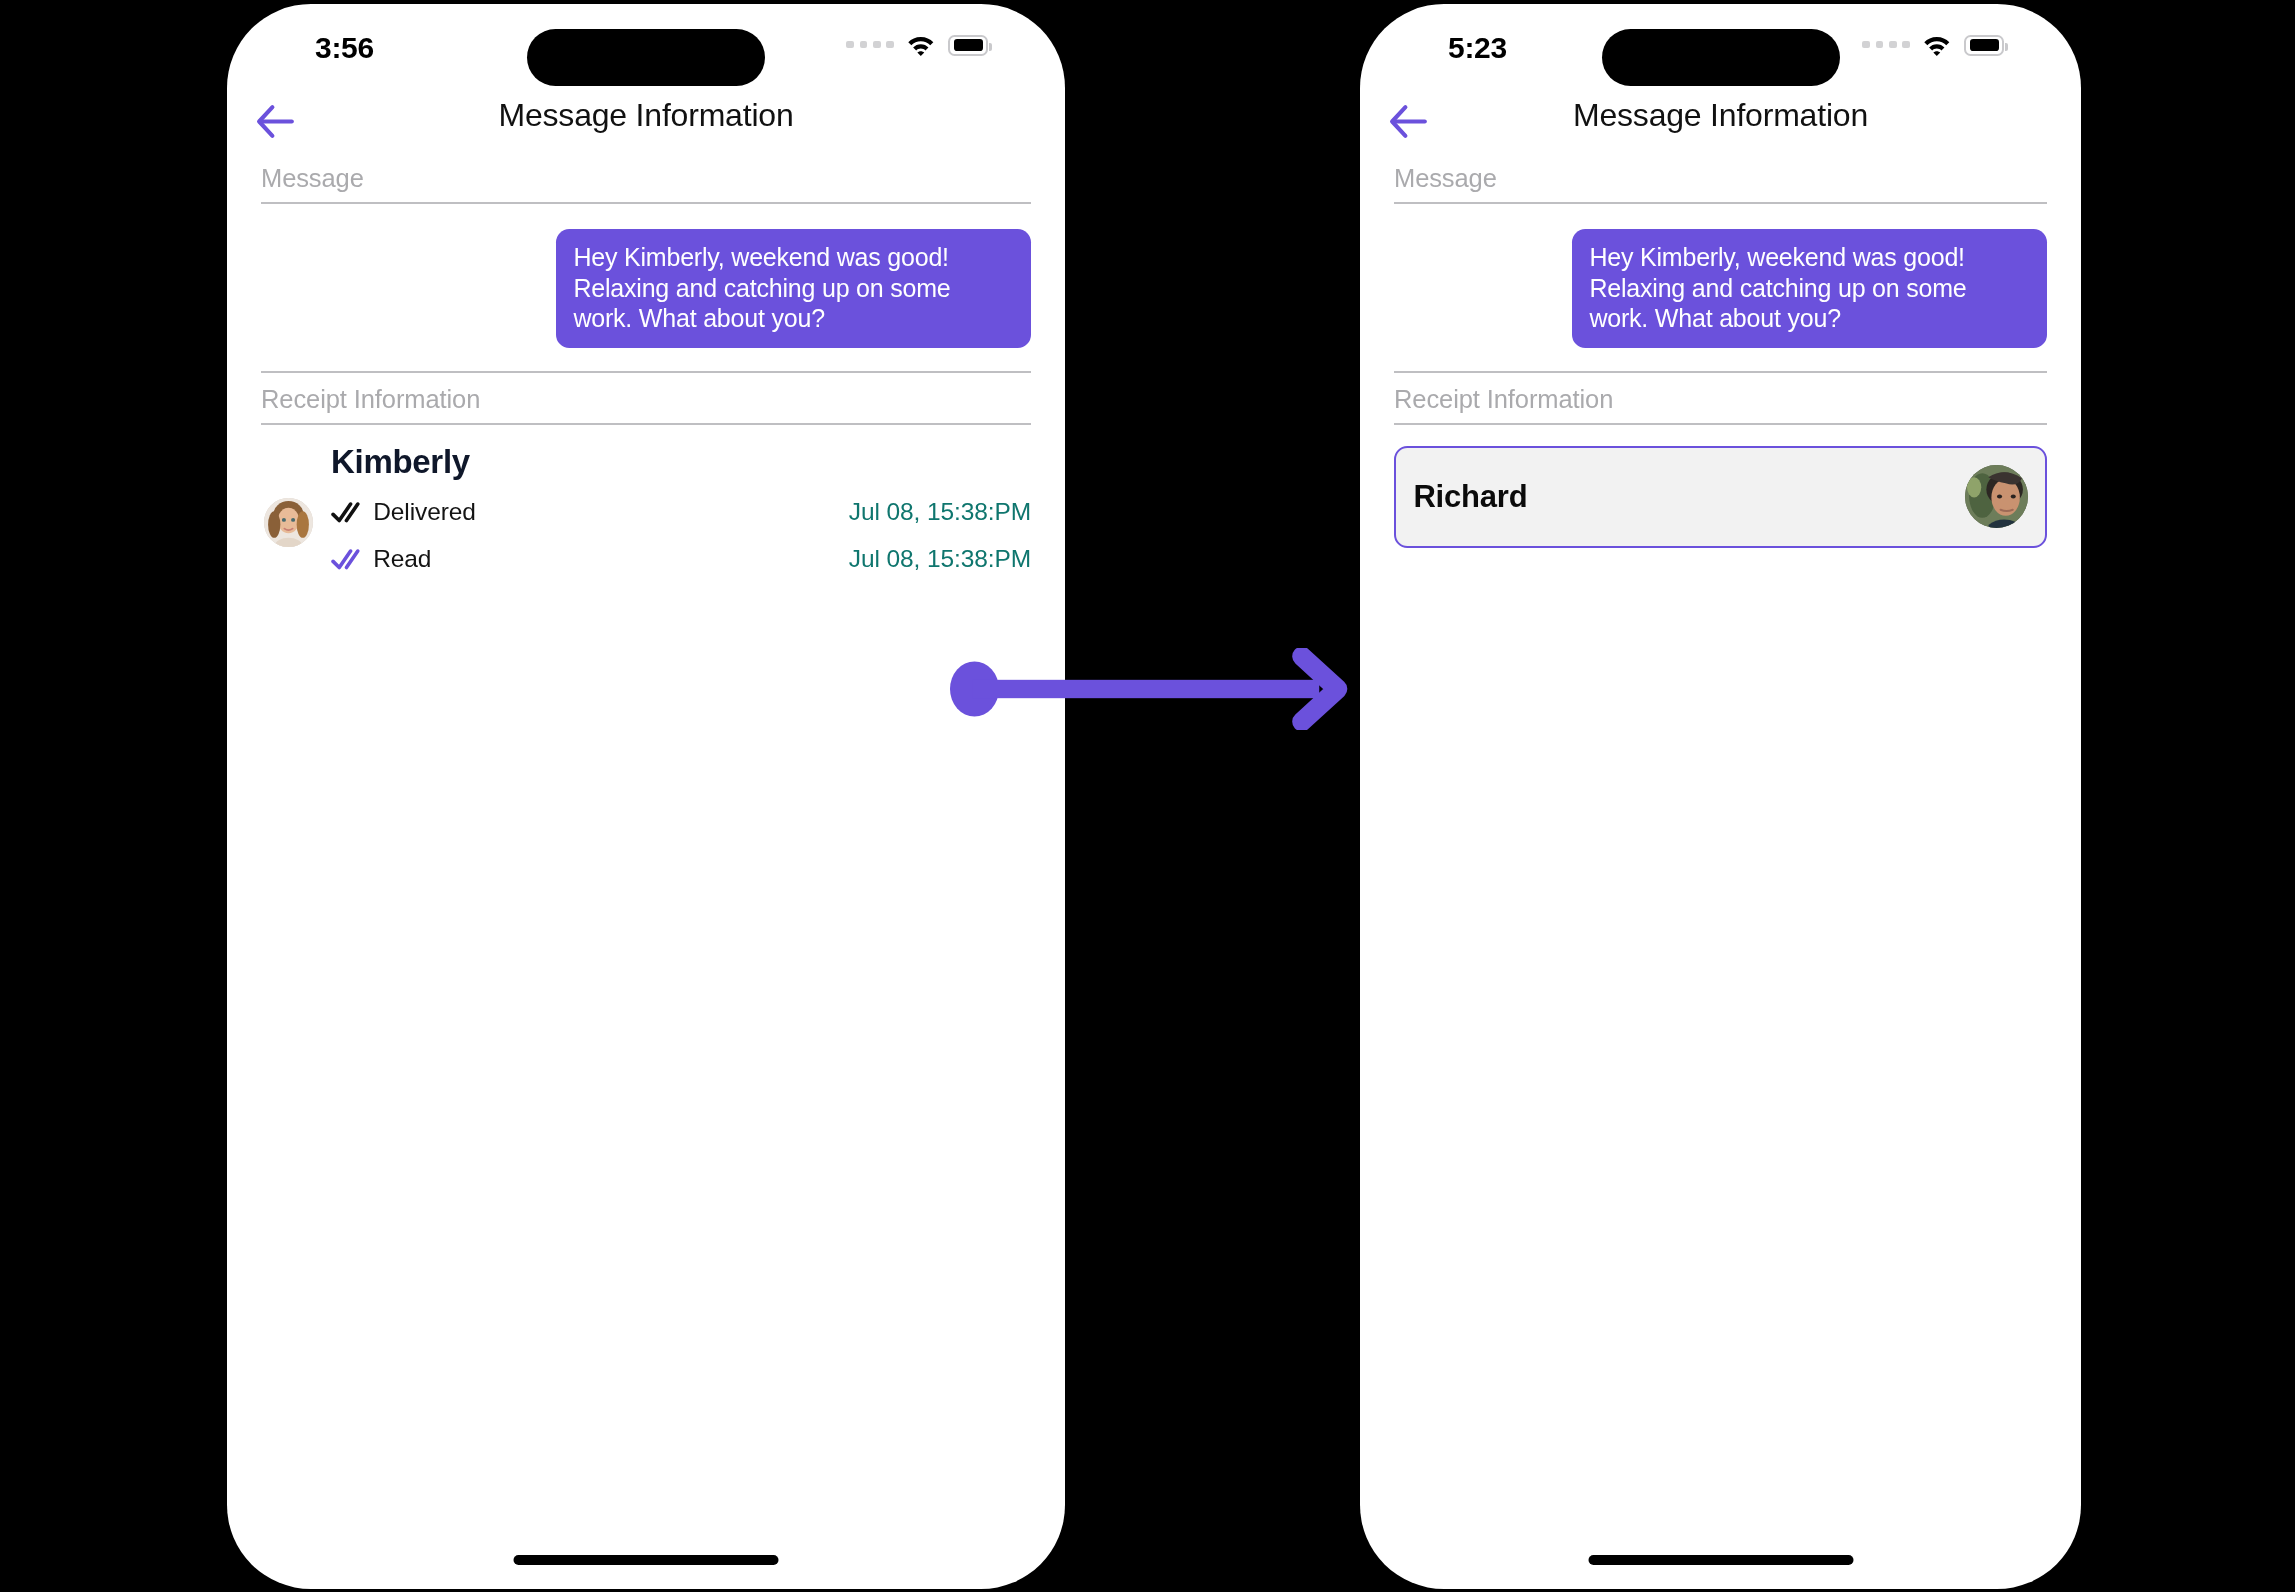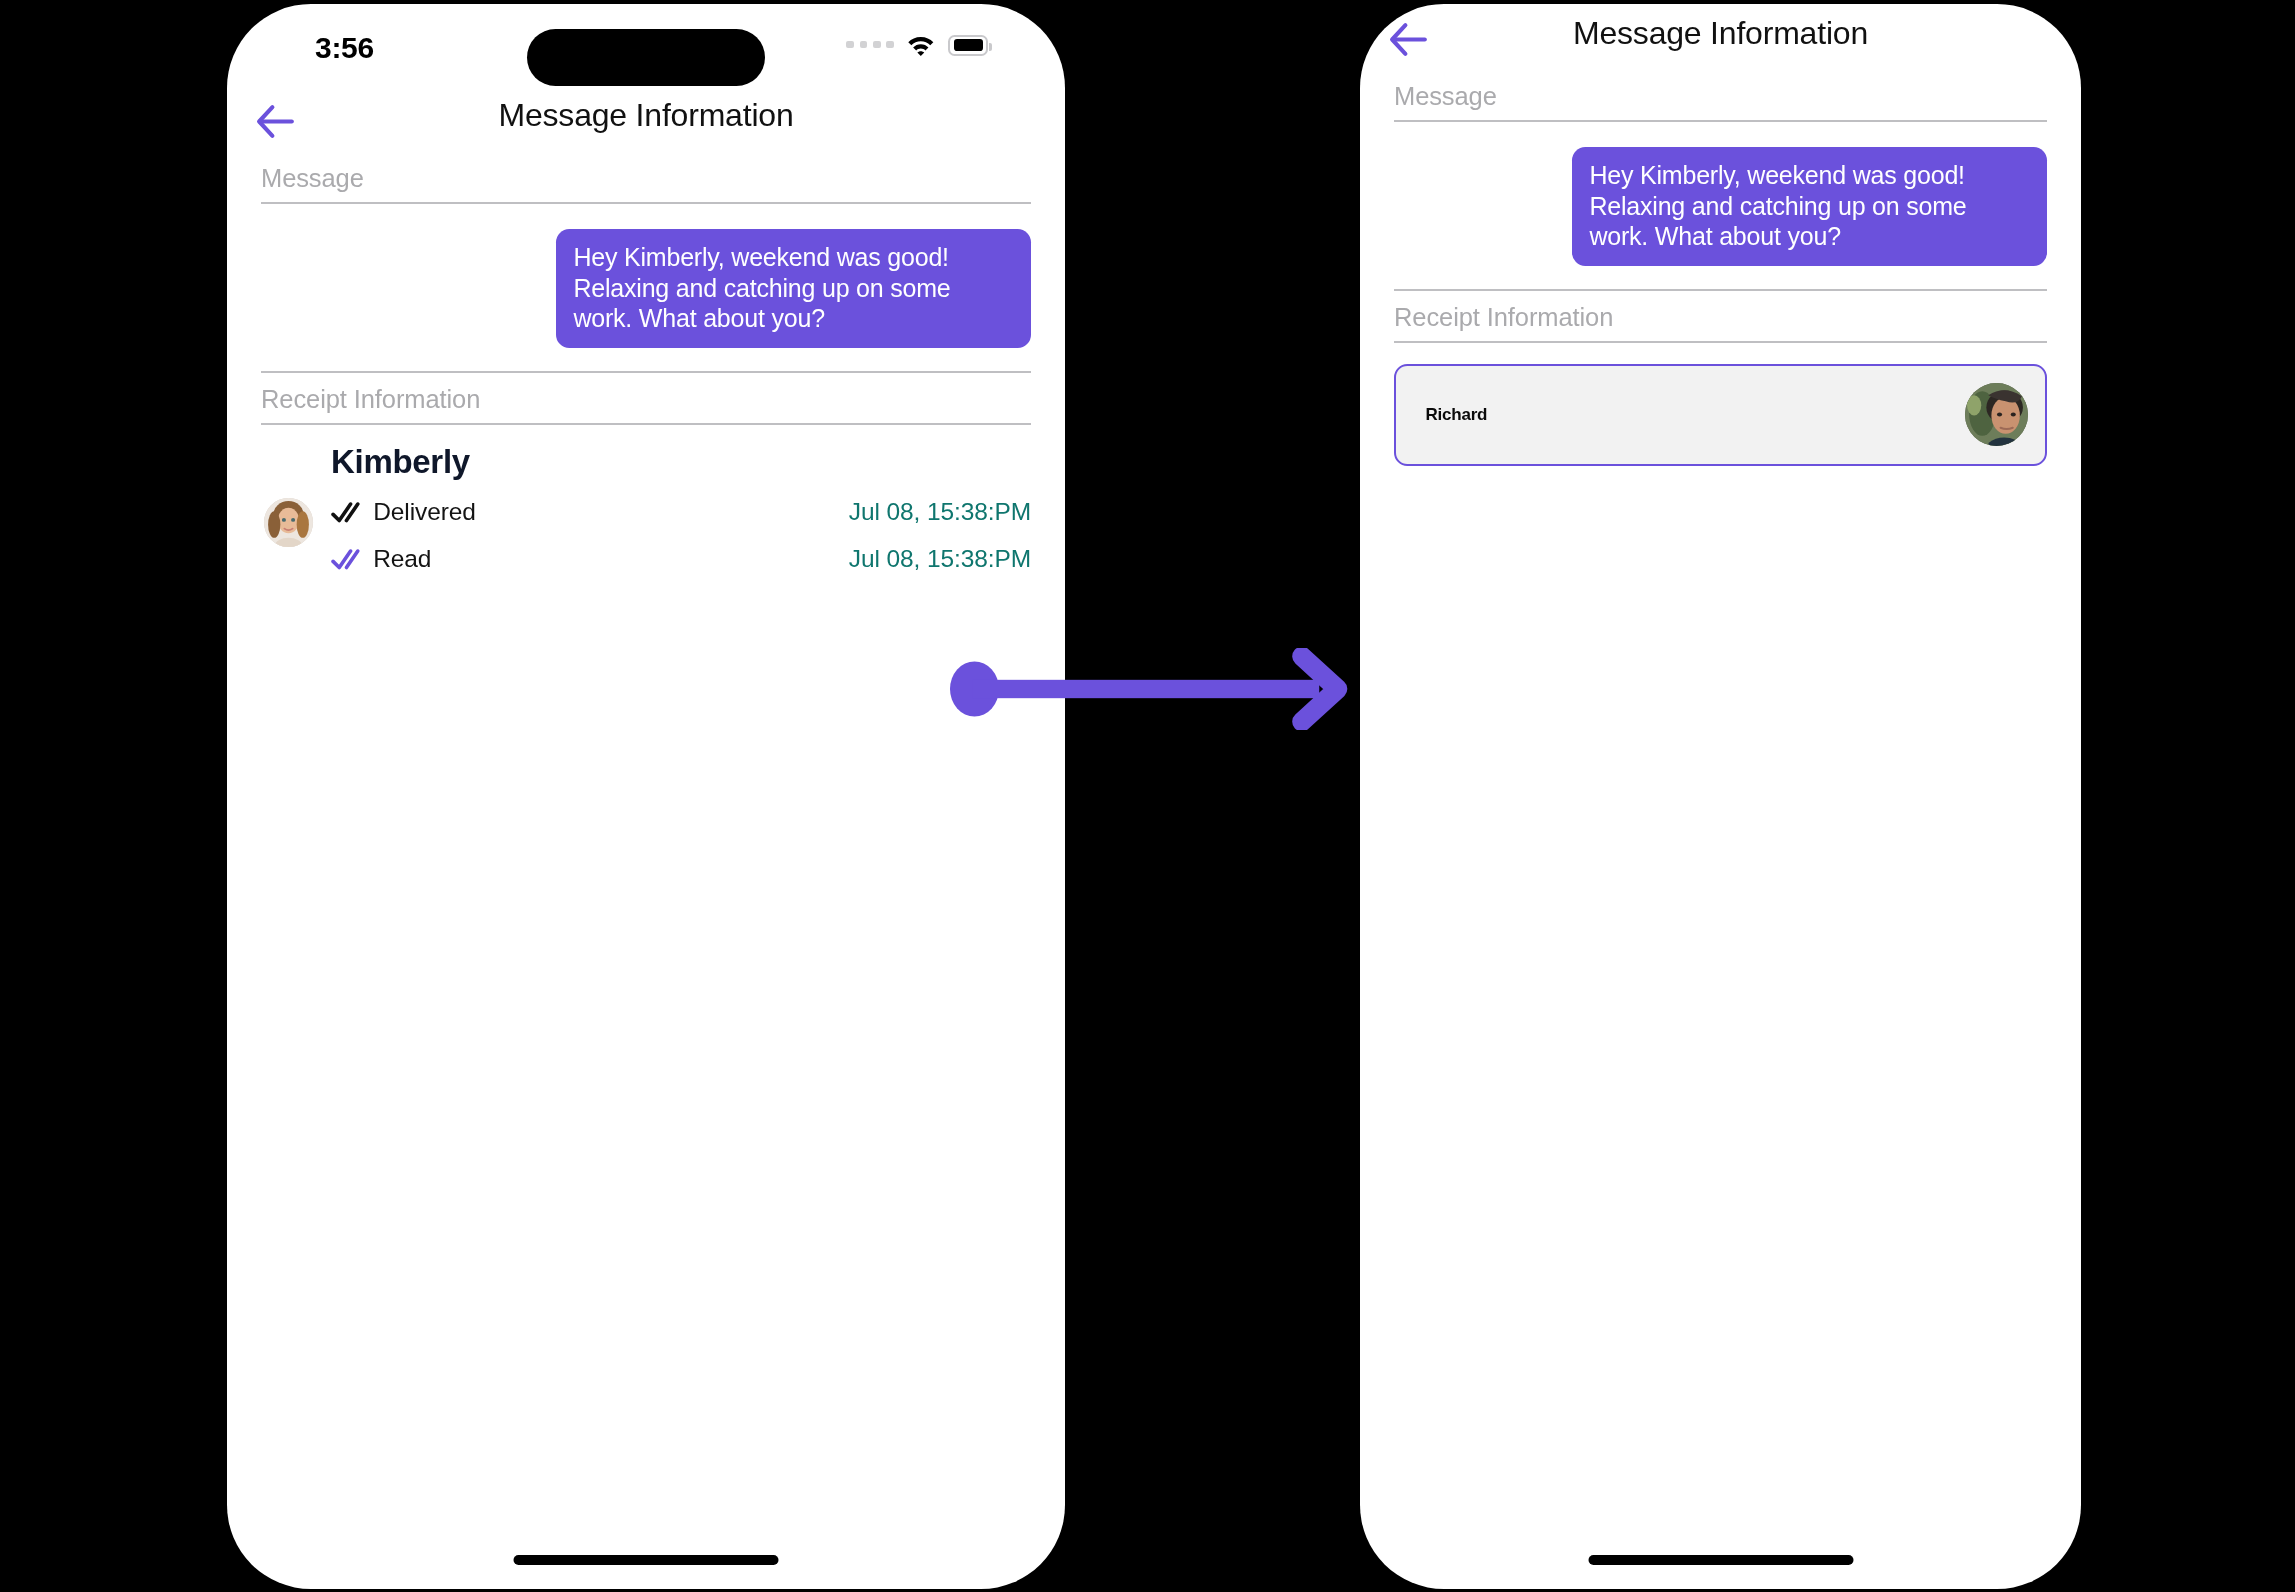--- a/index.html
+++ b/index.html
@@ -173,25 +173,24 @@
     margin-top:20.4px;
     height:102px;
     background:#f2f2f2;
     border:2.6px solid #6B51DC;
     border-radius:13.3px;
     display:flex;
     align-items:center;
     padding:0 17.4px 0 17.4px;
   }
   .contact-card-name {
-    font-size:17px;
+    font-size:31px;
     font-weight:700;
     color:#0b0b0b;
     letter-spacing:-0.2px;
-    margin-left:12px;
   }
   .contact-card-avatar {
     margin-left:auto;
     width:63px; height:63px;
     border-radius:50%;
     overflow:hidden;
     background:#55604c;
   }
   .contact-card-avatar svg { display:block; width:100%; height:100%; }
 
@@ -296,20 +295,40 @@
           <span class="receipt-time">Jul 08, 15:38:PM</span>
         </div>
       </div>
     </div>
 
     <div class="home-indicator"></div>
   </div>
 
   <div class="phone" id="phone-right">
 
+    <div class="statusbar">
+      <div class="sb-time">5:23</div>
+      <div class="dynamic-island"></div>
+      <div class="sb-right">
+        <span class="sig-dots">
+            <i></i>
+            <i></i>
+            <i></i>
+            <i></i>
+          </span>
+        <svg class="wifi-ico" viewBox="0 0 54 44">
+          <path d="M27 6C17 6 8.5 10 2.5 16l6 6C13.5 17 19.8 14 27 14s13.5 3 18.5 8l6-6C45.5 10 37 6 27 6z" fill="#000"></path>
+          <path d="M27 20c-6 0-11.2 2.4-15 6.3l6 6C20.3 30 23.4 28.6 27 28.6s6.7 1.4 9 3.7l6-6C38.2 22.4 33 20 27 20z" fill="#000"></path>
+          <path d="M27 33.5c-2.6 0-5 1.1-6.7 2.8L27 43l6.7-6.7c-1.7-1.7-4.1-2.8-6.7-2.8z" fill="#000"></path>
+        </svg>
+        <span class="batt">
+            <i></i>
+          </span>
+      </div>
+    </div>
 
     <div class="navbar">
       <div class="back-btn">
         <svg width="47" height="41" viewBox="0 0 92 80">
           <path d="M38 12 L12 40 L38 68" stroke="#6B51DC" stroke-width="8" fill="none" stroke-linecap="round" stroke-linejoin="round"></path>
           <line x1="13" y1="40" x2="76" y2="40" stroke="#6B51DC" stroke-width="8" stroke-linecap="round"></line>
         </svg>
       </div>
       <div class="nav-title">Message Information</div>
     </div>

